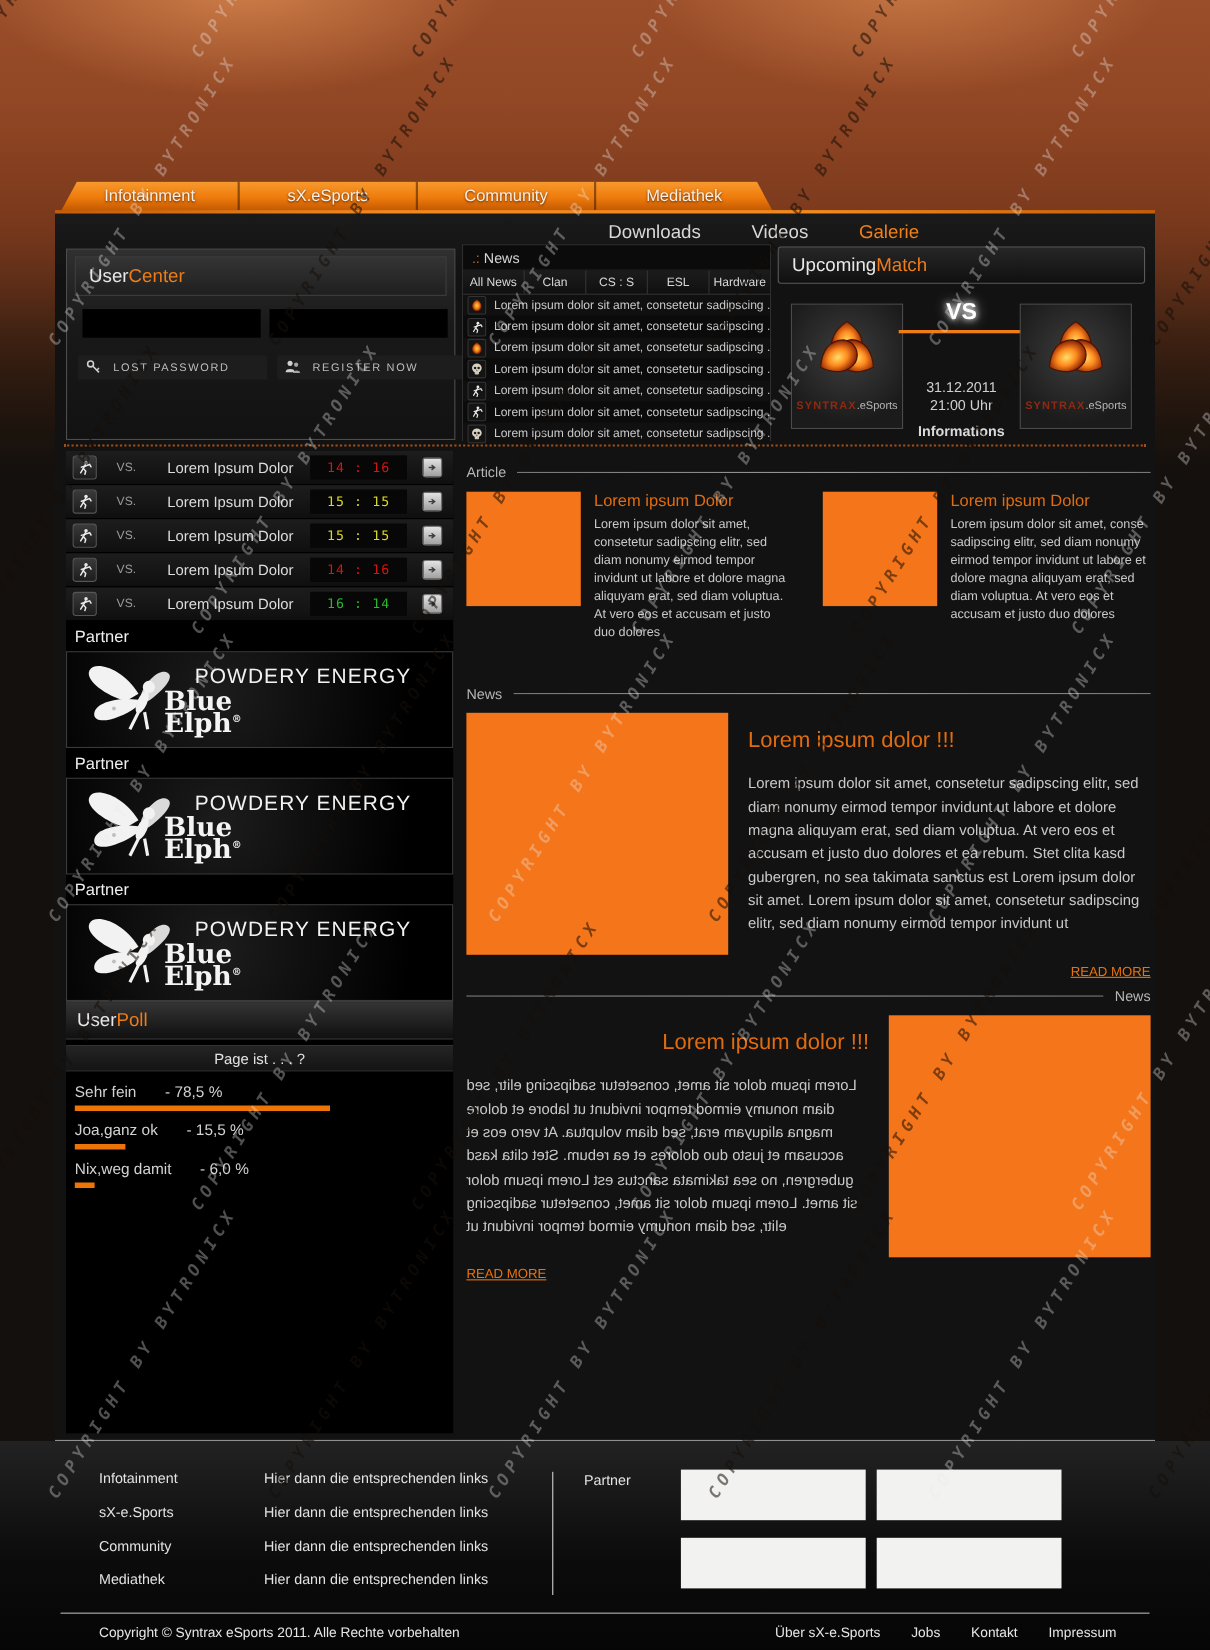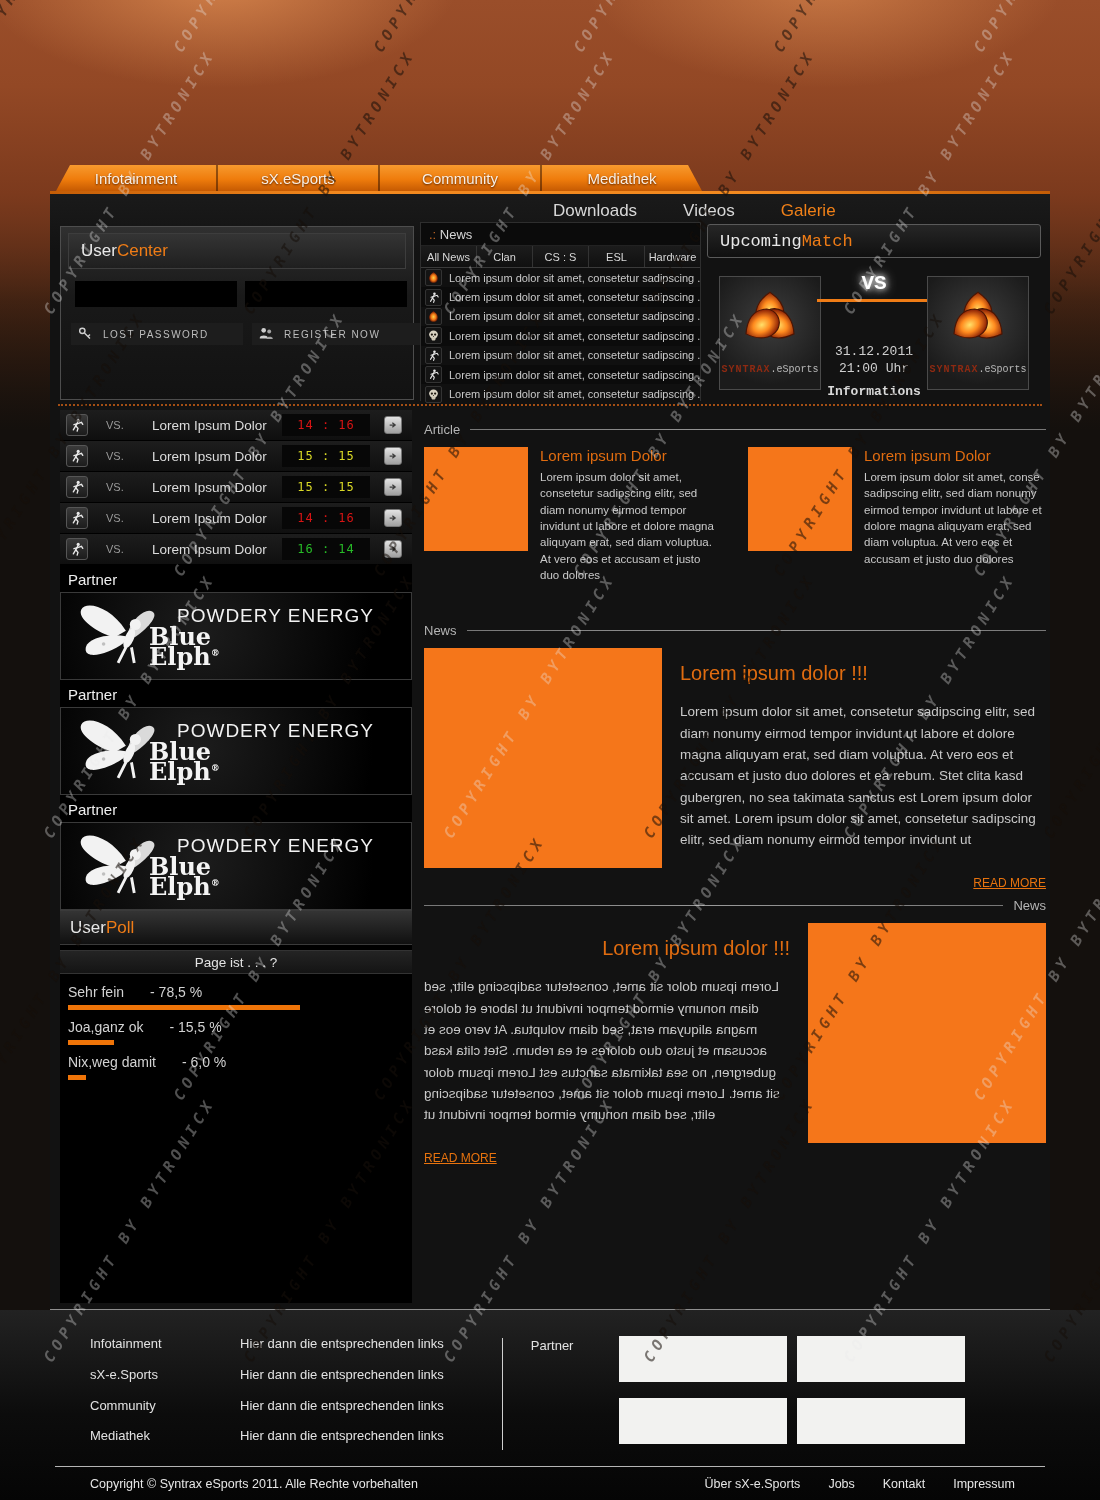--- a/index.html
+++ b/index.html
@@ -60,21 +60,21 @@
   #news-tabs .ntab{flex:1;display:flex;align-items:center;justify-content:center;font-size:11px;
     color:#d8d8d8;border-right:1px solid #333;cursor:pointer;}
   #news-tabs .ntab:last-child{border-right:none;}
   .nitem{display:flex;align-items:center;gap:7px;height:19.4px;padding-left:4px;cursor:pointer;}
   .nitem:nth-child(odd){background:#101010;}
   .nitem .nico{width:15px;height:15px;flex:0 0 15px;border:1px solid #333;background:#141414;border-radius:2px;
     display:flex;align-items:center;justify-content:center;}
   .nitem .nico svg{width:13px;height:13px;}
   .nitem .ntext{font-size:11px;color:#c9c9c9;white-space:nowrap;overflow:hidden;}
   
-  .upcoming{position:absolute;left:657px;top:30px;width:334px;height:174px;font-family:Liberation Mono, monospace;}
+  .upcoming{position:absolute;left:657px;top:30px;width:334px;height:174px;}
   .up-head{height:24px;border:1px solid #5a5a5a;border-radius:3px;background:linear-gradient(180deg,#262626,#101010);
     display:flex;align-items:center;padding:4px 12px;font-size:17px;}
   .up-body{position:relative;height:140px;}
   .team-box{position:absolute;top:18px;width:100px;height:112px;border:1px solid #4a4a4a;
     background:radial-gradient(circle at 50% 40%,#3d3d3d,#1b1b1b 75%);
     display:flex;flex-direction:column;align-items:center;justify-content:flex-start;}
   .team-box svg{width:74px;height:74px;margin-top:6px;}
   .team-name{font-size:10px;margin-top:2px;}
   .team-name b{color:#8e2a12;font-weight:bold;letter-spacing:1px;}
   .team-name i{color:#b9b9b9;font-style:normal;}

